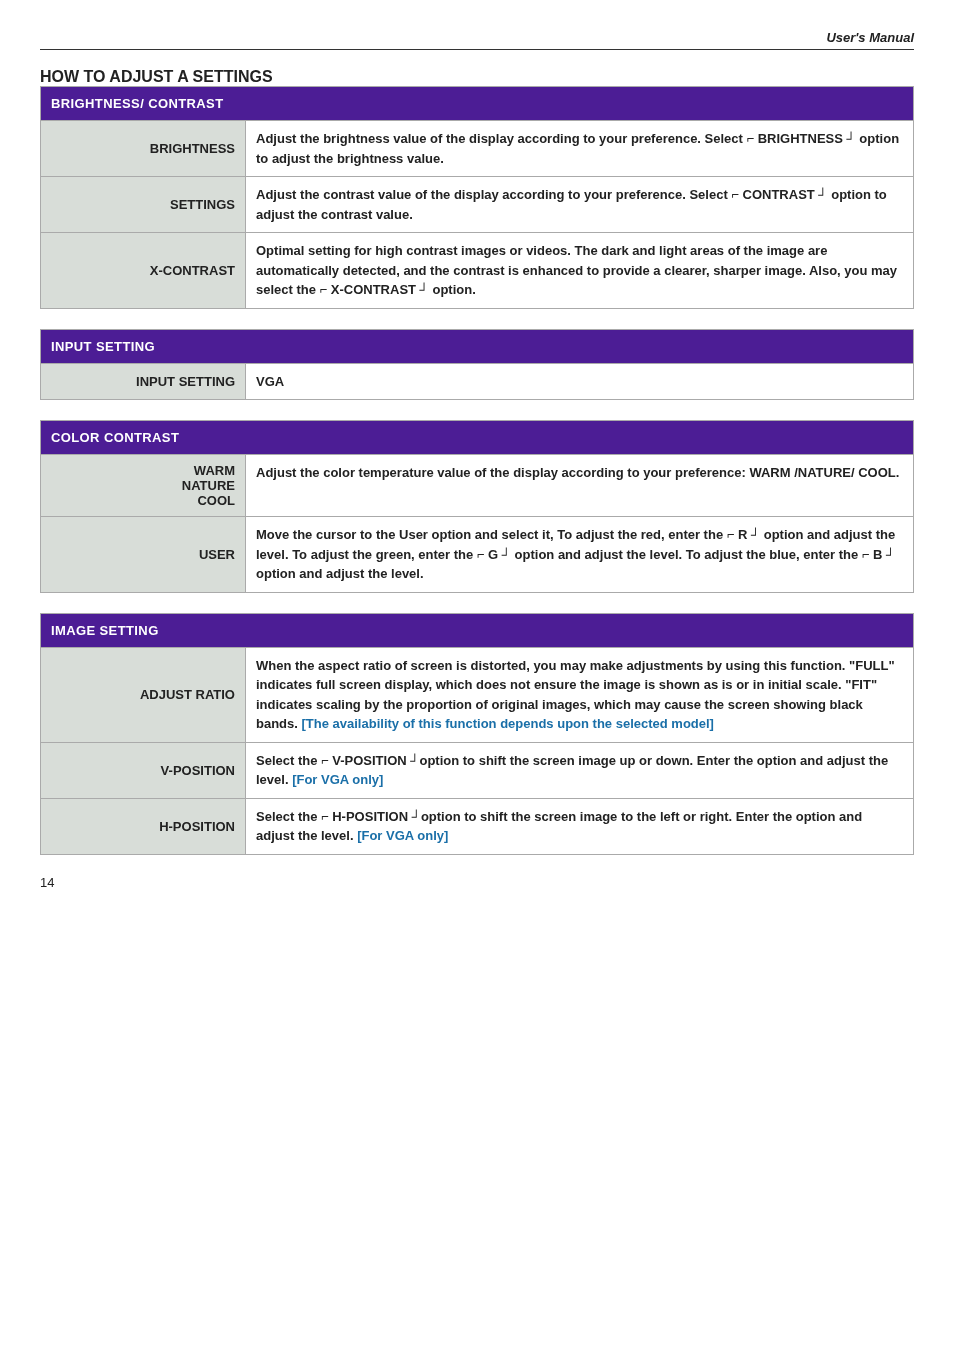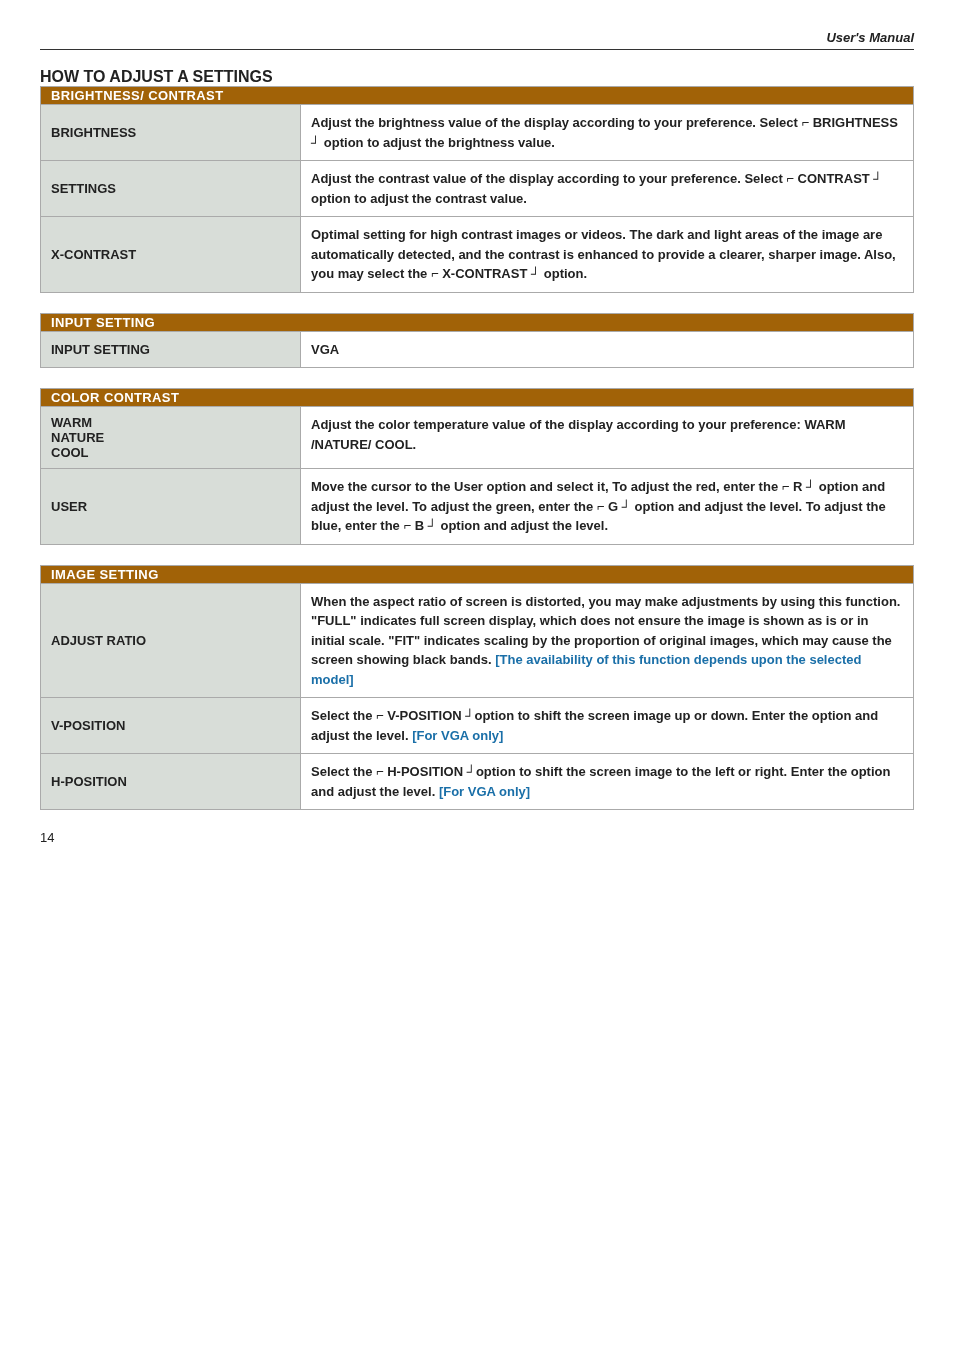--- a/index.html
+++ b/index.html
@@ -31,32 +31,33 @@
       width: 100%;
       border-collapse: collapse;
       margin-bottom: 20px;
     }
     td, th {
       border: 1px solid #aaa;
       padding: 8px 10px;
       vertical-align: top;
     }
     .header-row td {
-      background-color: #a16207;
+      background-color: #4c1d95;
       color: #fff;
       font-weight: bold;
       font-size: 13px;
       letter-spacing: 0.03em;
-      padding: 1px 10px;
+      padding: 9px 10px;
     }
     .label-col {
       background-color: #d8ddd8;
       font-weight: bold;
-      width: 260px;
+      width: 205px;
       vertical-align: middle;
+      text-align: right;
     }
     .desc-col {
       background-color: #fff;
       line-height: 1.5;
       font-weight: bold;
     }
     .link-blue {
       color: #1a6fa8;
     }
     .page-number {

